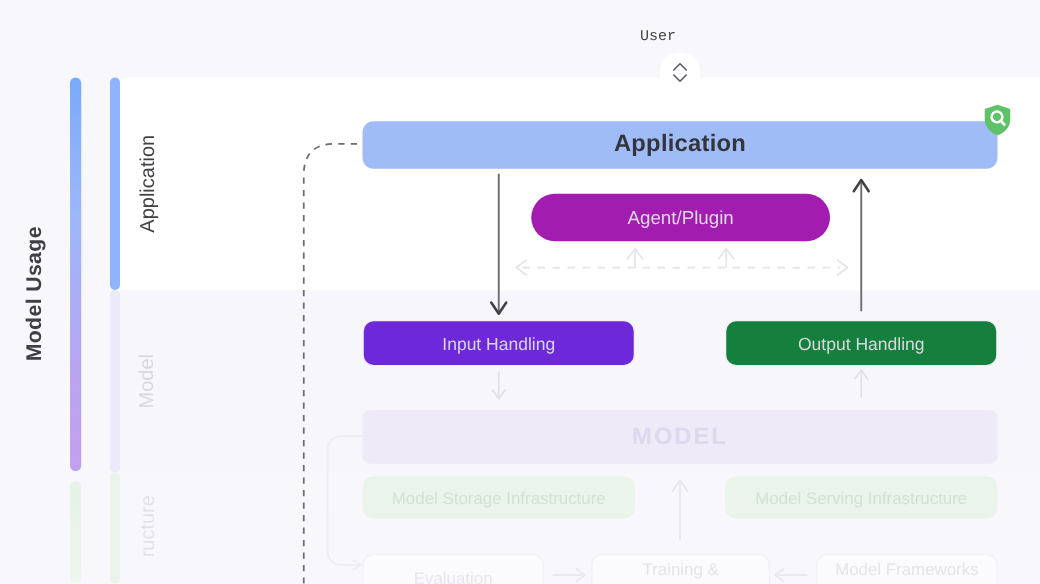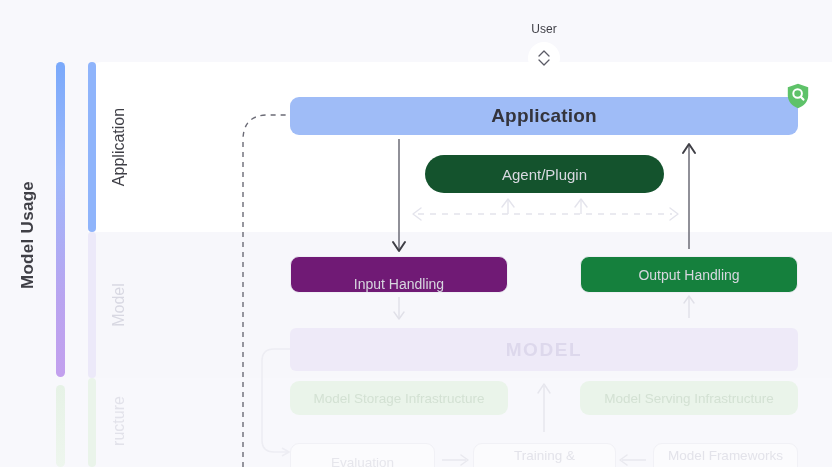--- a/index.html
+++ b/index.html
@@ -120,21 +120,22 @@
     align-items: flex-start;
   }
   .band-infrastructure .band-title span { margin-top: 34px; }
 
   
   .user-node {
     position: absolute;
     left: 512px;
     top: 22px;
     width: 64px;
-    text-align: center;
+    text-align: left;
+    font-family: Liberation Mono, monospace;
   }
   .user-label {
     font-size: 12px;
     color: #3f3f46;
     line-height: 14px;
   }
   .user-badge {
     position: relative;
     margin: 6px auto 0;
     width: 32px;
@@ -176,36 +177,35 @@
     font-size: 19px;
     font-weight: 700;
     letter-spacing: 0.2px;
   }
 
   .node-agent {
     left: 425px;
     top: 155px;
     width: 239px;
     height: 38px;
-    background: #14532d;
+    background: #a21caf;
     color: #d9d9e1;
     font-size: 15px;
     border-radius: 19px;
   }
 
   .node-input {
     left: 290px;
     top: 256px;
     width: 218px;
     height: 37px;
-    background: #701a75;
+    background: #6d28d9;
     border: 1px solid #efeff5;
     color: #d7d7df;
     font-size: 14px;
-    align-items: flex-end;
   }
   .node-output {
     left: 580px;
     top: 256px;
     width: 218px;
     height: 37px;
     background: #15803d;
     border: 1px solid #efeff5;
     color: #d7d7df;
     font-size: 14px;

